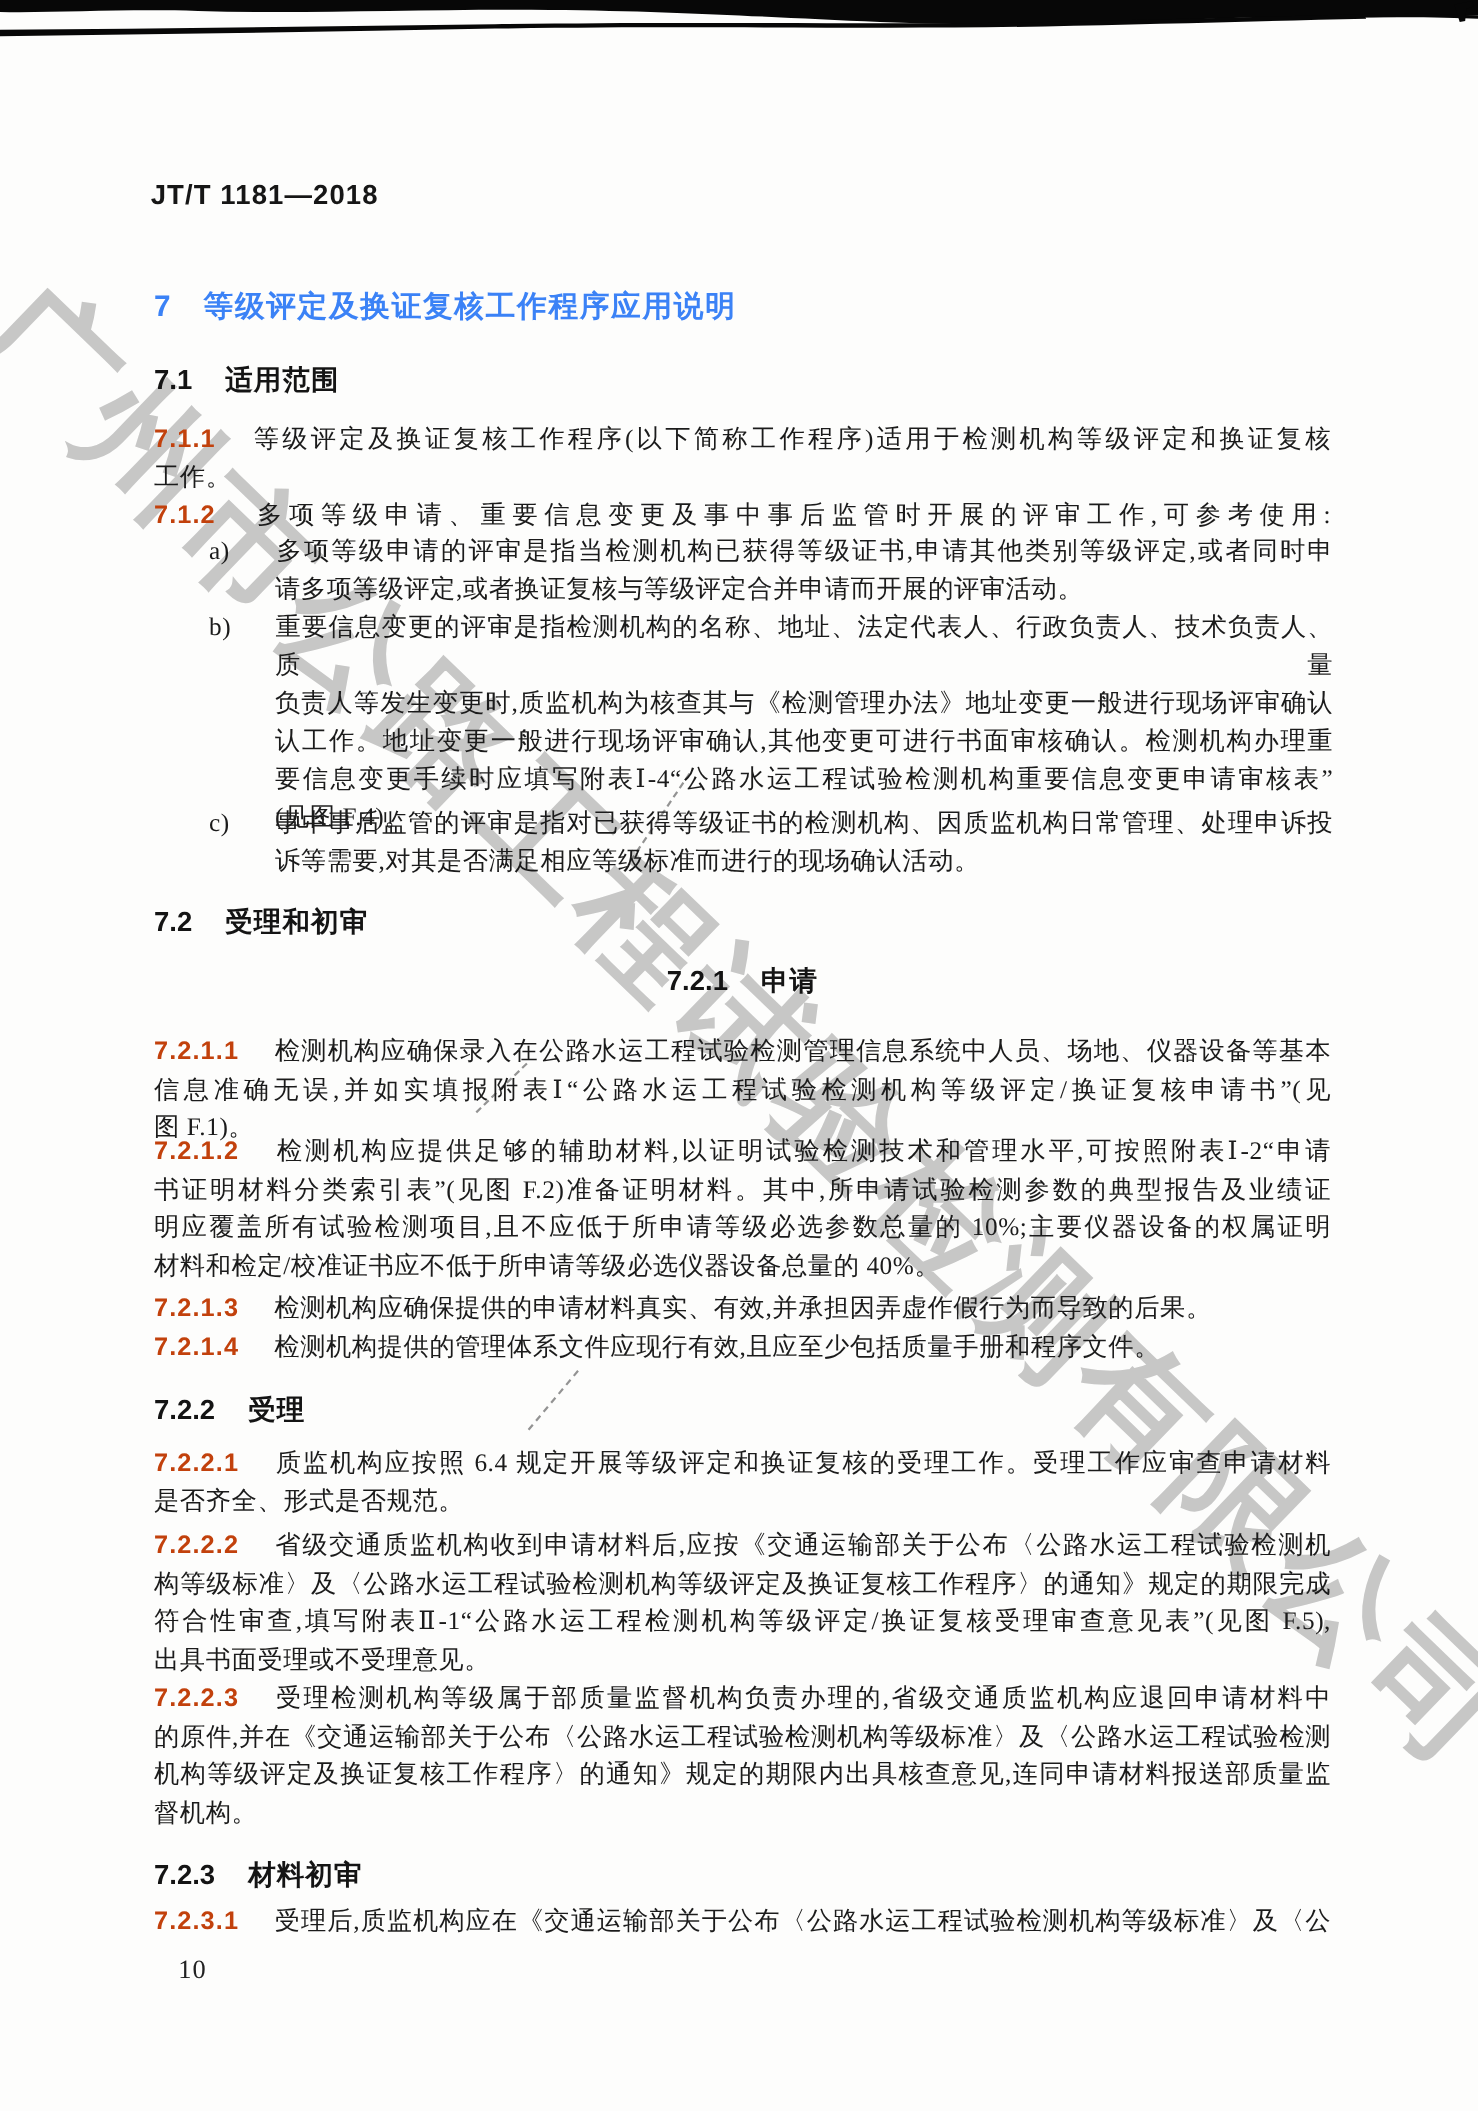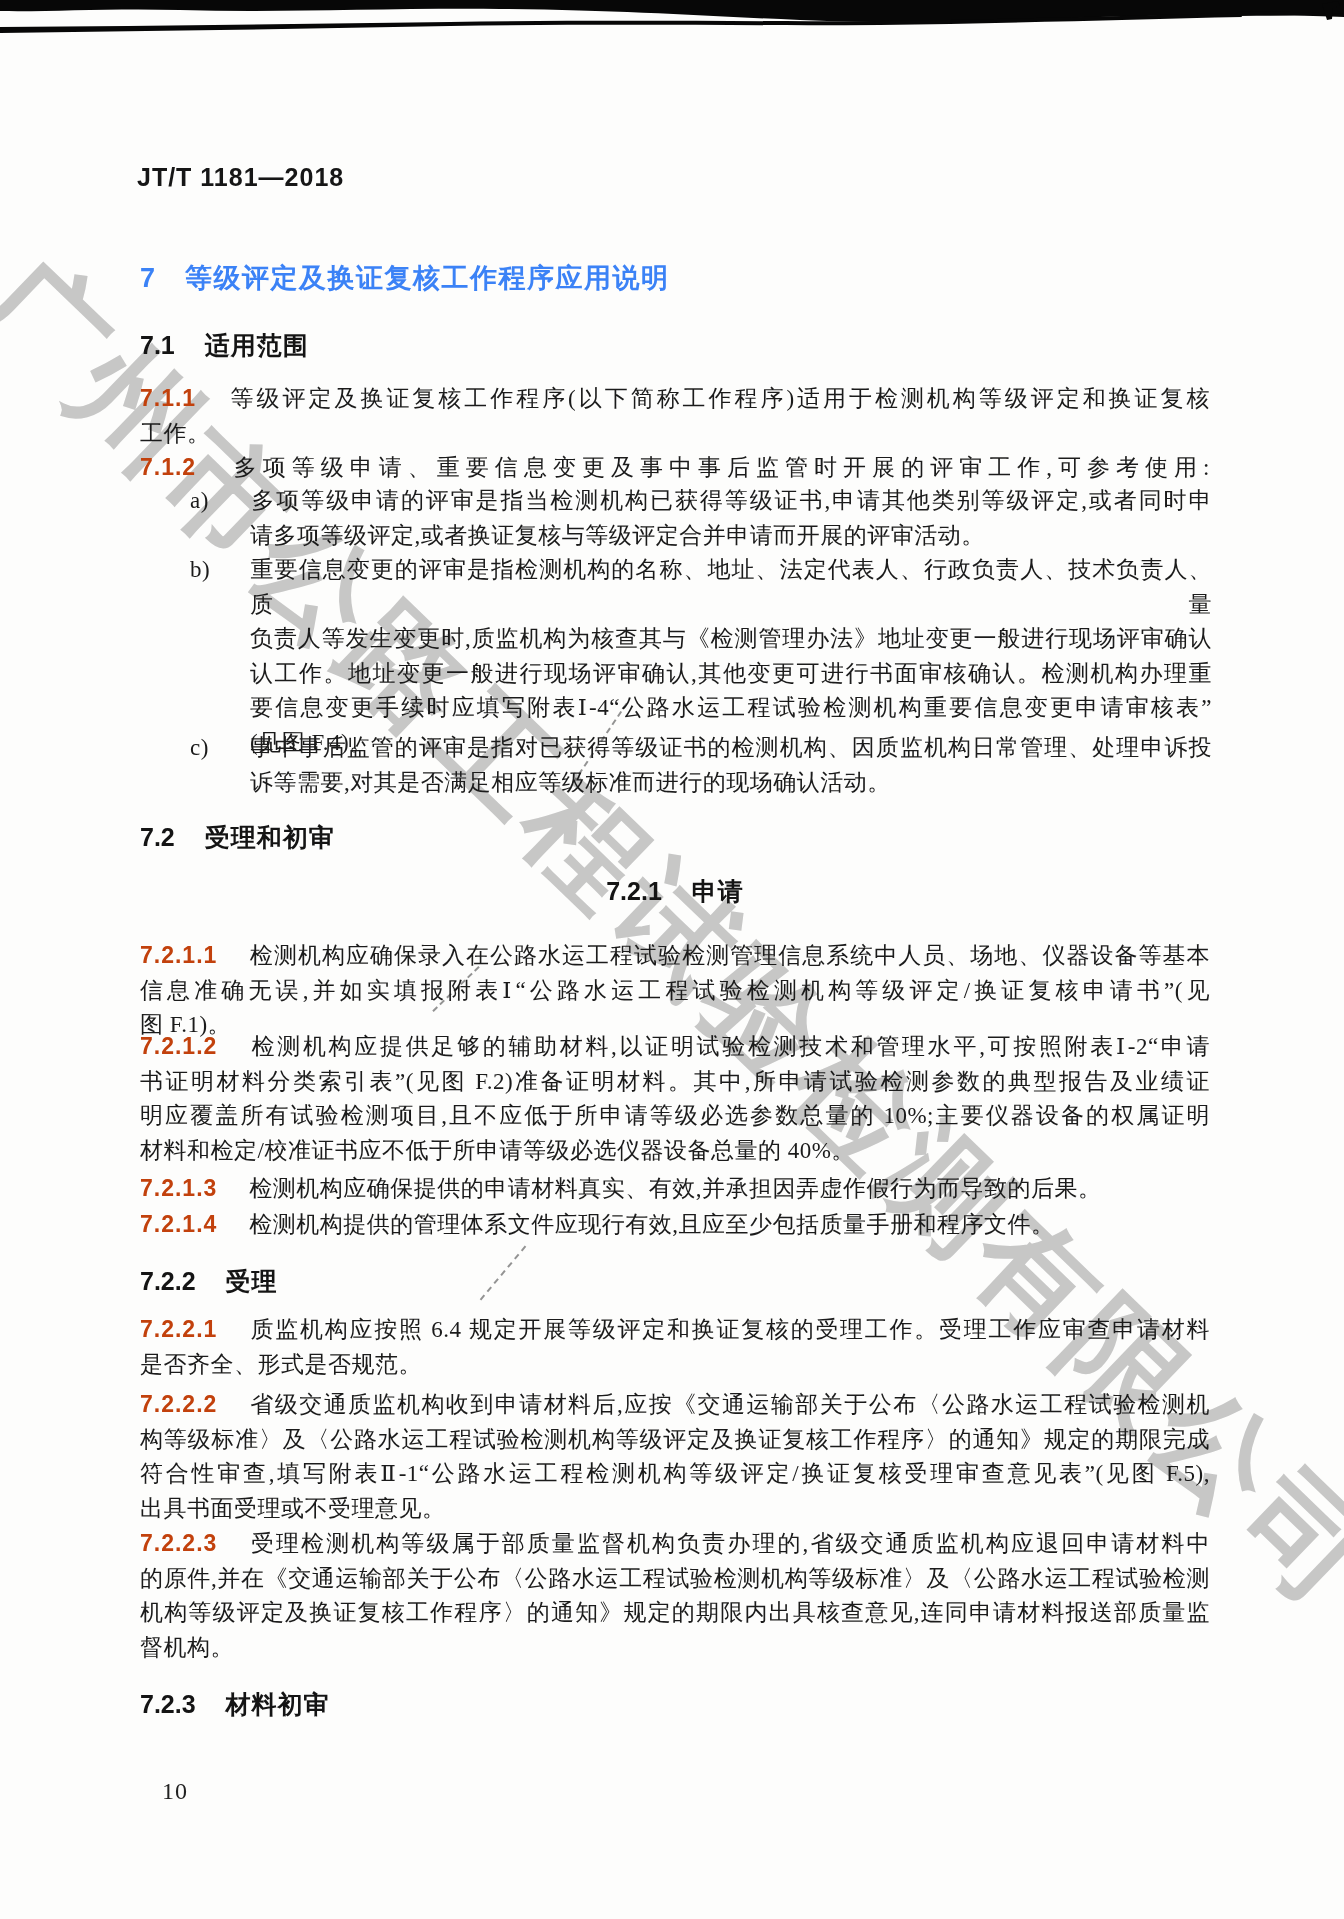--- a/index.html
+++ b/index.html
@@ -182,16 +182,19 @@
         <div class="tline">的原件,并在《交通运输部关于公布〈公路水运工程试验检测机构等级标准〉及〈公路水运工程试验检测</div>
         <div class="tline">机构等级评定及换证复核工作程序〉的通知》规定的期限内出具核查意见,连同申请材料报送部质量监</div>
         <div class="tline jshort">督机构。</div>
       </div>
   </div>
 
   <div class="abs sec" style="top:1688px;">
     <span class="hnum">7.2.3</span><span>材料初审</span>
   </div>
 
+  <div class="abs" style="top:1729px;">
+    <div class="tline"><span class="cnum">7.2.3.1</span><span>受理后,质监机构应在《交通运输部关于公布〈公路水运工程试验检测机构等级标准〉及〈公</span></div>
+  </div>
 
   <div class="pagenum">10</div>
 
 </div>
 
 </body></html>

